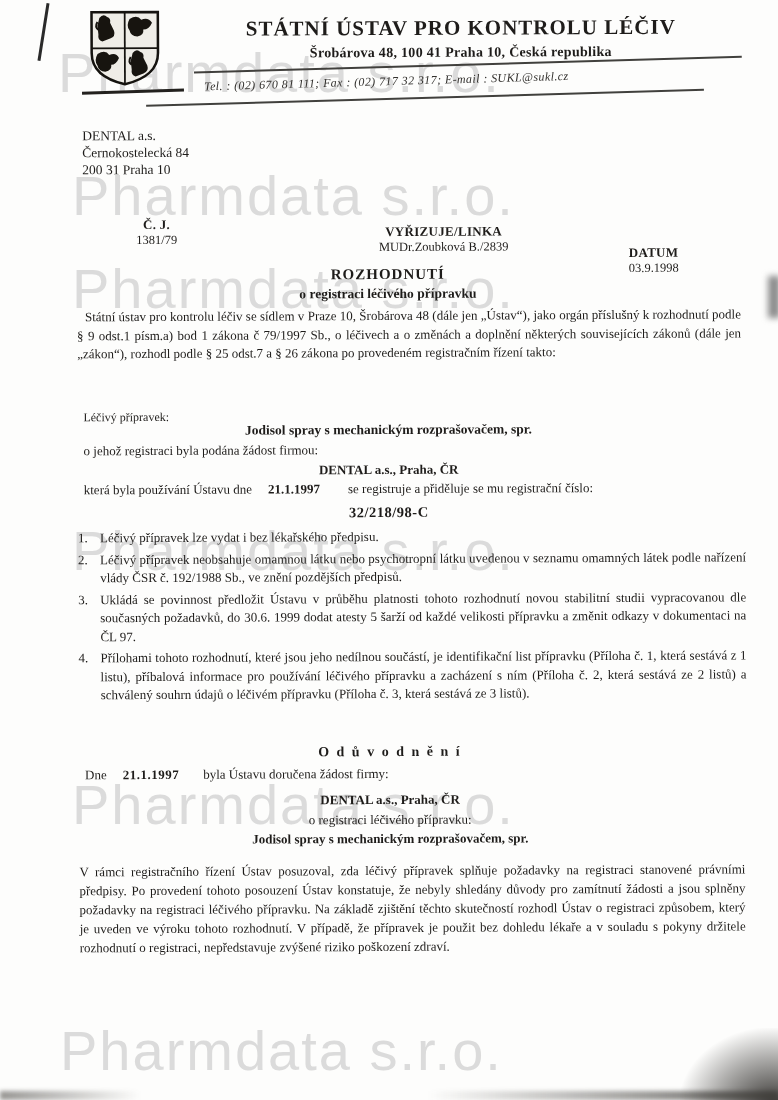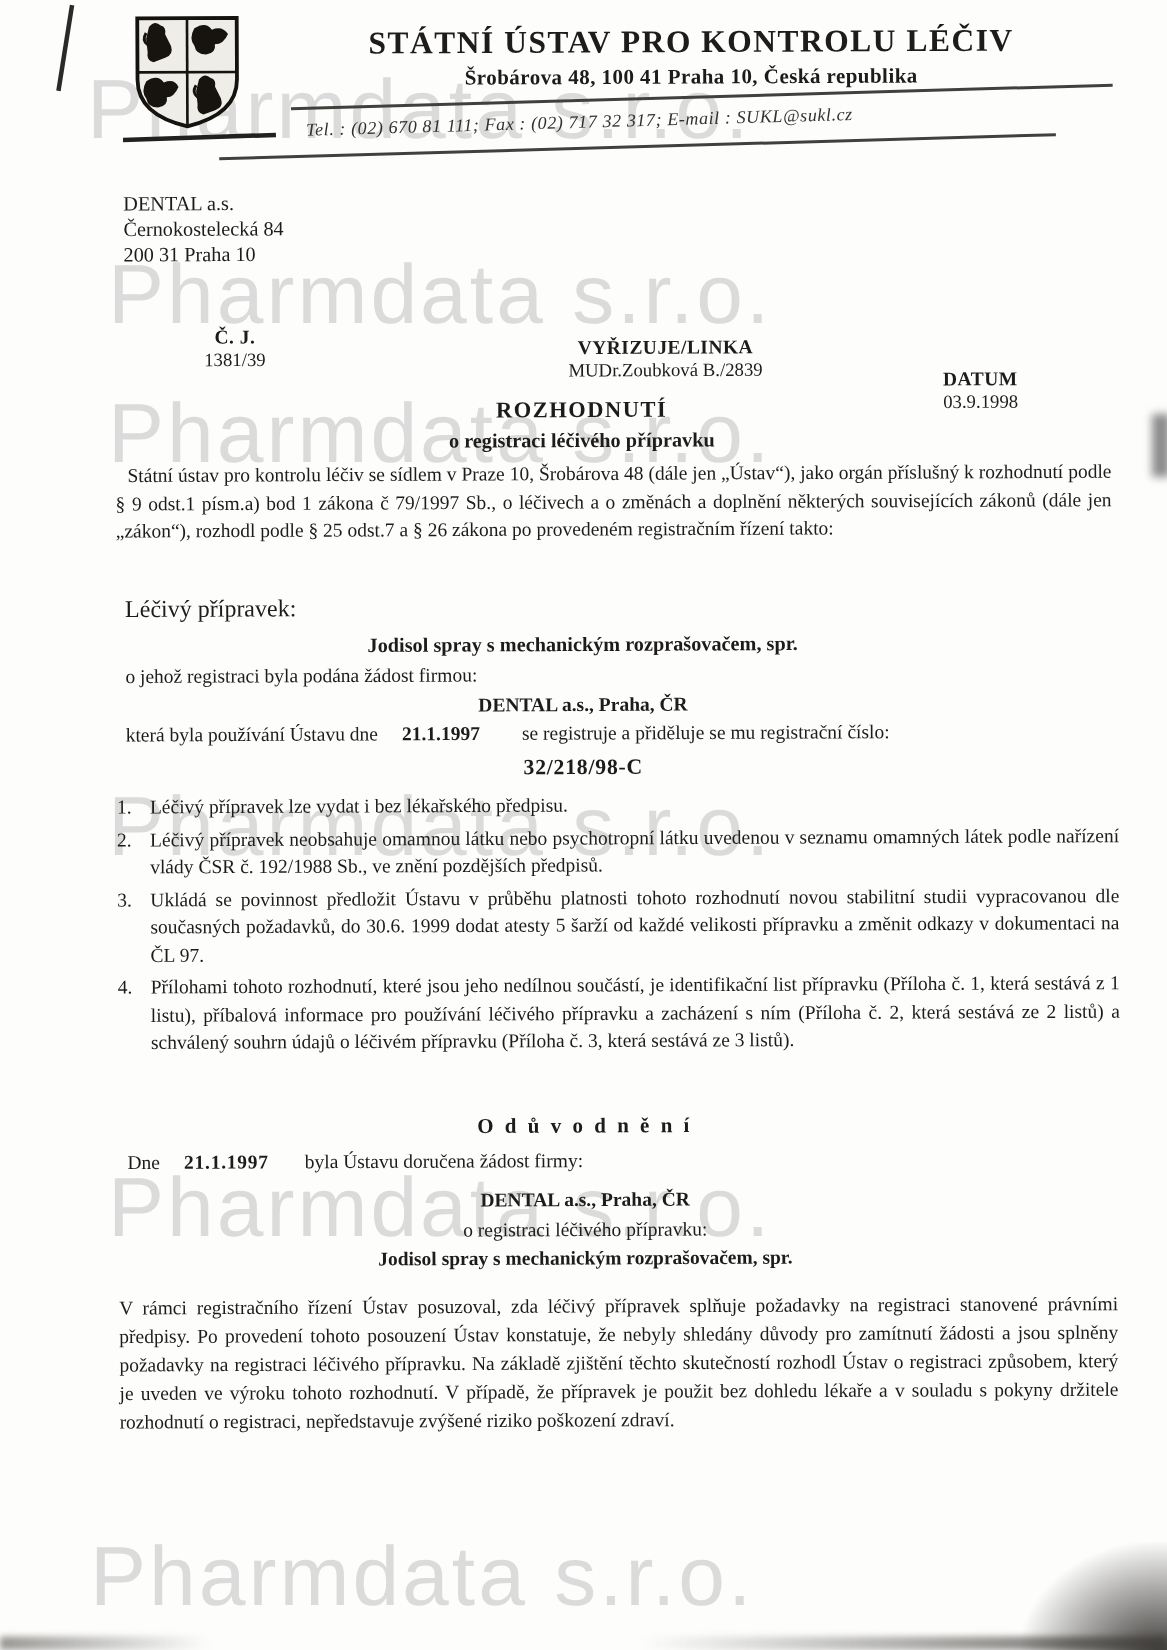--- a/index.html
+++ b/index.html
@@ -50,21 +50,21 @@
   .ref-label { font-size:13px; font-weight:bold; letter-spacing:.3px; }
   .ref-value { font-size:12.5px; }
 
   .decision-head { left:0; top:266px; width:778px; text-align:center; }
   .decision-title    { font-size:15px; font-weight:bold; letter-spacing:1px; }
   .decision-subtitle { font-size:13.5px; font-weight:bold; margin-top:3px; }
 
   .para { font-size:13px; line-height:18.5px; text-align:justify; }
   .intro { left:78px; top:307px; width:664px; text-indent:8px; }
 
-  .product-label { left:84px; top:397px; font-size:16px; }
+  .product-label { left:84px; top:409px; font-size:12px; }
   .centerline { left:0; top:0; width:778px; text-align:center; font-size:13px; }
   .c-product1 { top:422px; font-weight:bold; font-size:13.5px; }
   .apply-line { left:84px; top:442px; font-size:13px; }
   .c-company1 { top:462px; font-weight:bold; }
   .delivered  { left:84px; top:481px; width:672px; font-size:13px; white-space:nowrap; }
   .delivered .date { font-weight:bold; margin-left:16px; }
   .delivered .rest { margin-left:28px; }
   .c-regnum   { top:504px; font-weight:bold; font-size:14.5px; letter-spacing:.5px; }
 
   .olist { left:78px; top:528px; width:668px; }
@@ -128,21 +128,21 @@
     <div class="abs rule-emblem"></div>
 
     <div class="abs recipient">
       <div>DENTAL a.s.</div>
       <div>Černokostelecká 84</div>
       <div>200 31 Praha 10</div>
     </div>
 
     <div class="abs ref-cj">
       <div class="ref-label">Č. J.</div>
-      <div class="ref-value">1381/39</div>
+      <div class="ref-value">1381/79</div>
     </div>
     <div class="abs ref-handler">
       <div class="ref-label">VYŘIZUJE/LINKA</div>
       <div class="ref-value">MUDr.Zoubková B./2839</div>
     </div>
     <div class="abs ref-date">
       <div class="ref-label">DATUM</div>
       <div class="ref-value">03.9.1998</div>
     </div>
 

